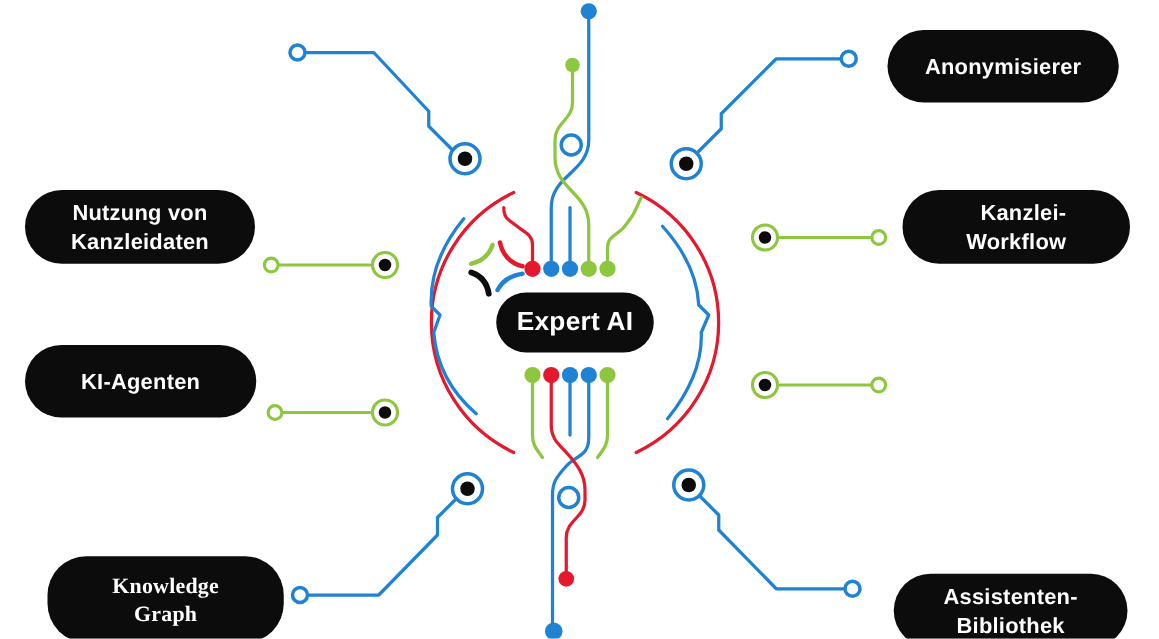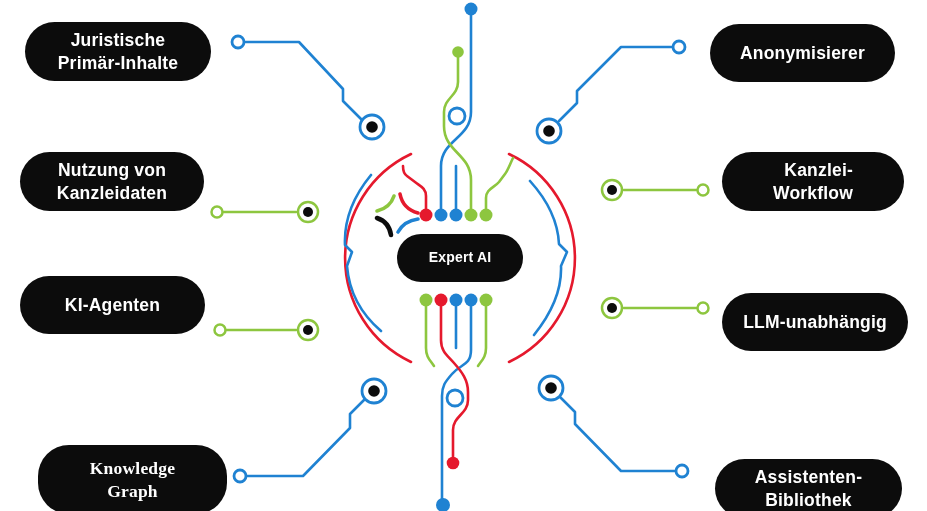--- a/index.html
+++ b/index.html
@@ -20,21 +20,21 @@
   .spark-k{stroke-width:4.6;stroke-linecap:round;}
   .f-red{fill:var(--red);} .f-blue{fill:var(--blue);} .f-green{fill:var(--green);} .f-k{fill:#0c0c0c;}
   .ring-b{fill:#fff;stroke:var(--blue);stroke-width:2.8;}
   .ring-g{fill:#fff;stroke:var(--green);stroke-width:2.5;}
   .pill{
     position:absolute;background:var(--pill);color:var(--text);
     border-radius:31px;display:flex;align-items:center;justify-content:center;
     text-align:center;font-weight:bold;font-size:17.5px;line-height:1.28;
     white-space:pre-line;letter-spacing:.2px;
   }
-  .pill.center{border-radius:24px;font-size:14px;}
+  .pill.center{border-radius:24px;font-size:21px;}
   .p1{left:25px;top:22px;width:186px;height:59px;}
   .p2{left:20px;top:152px;width:184px;height:59px;}
   .p3{left:20px;top:276px;width:185px;height:58px;}
   .p4{left:38px;top:445px;width:189px;height:69px;font-family:Liberation Serif, serif;}
   .p5{left:710px;top:24px;width:185px;height:58px;}
   .p6{left:722px;top:152px;width:182px;height:59px;text-align:right;}
   .p7{left:722px;top:293px;width:186px;height:58px;}
   .p8{left:715px;top:459px;width:187px;height:59px;}
   .pc{left:397px;top:234px;width:126px;height:48px;}
 </style>
@@ -158,29 +158,26 @@
     </g>
 
     <g>
       <path class="st-red spark" d="M 400 194 Q 403 209 418 213"></path>
       <path class="st-green spark" d="M 394 196 Q 390 208 377 211"></path>
       <path class="spark-k" style="stroke:#0c0c0c;fill:none" d="M 377 218 Q 389 222 391 235"></path>
       <path class="st-blue spark" d="M 418 219 Q 404 221 398 232"></path>
     </g>
   </svg>
 
-  <div class="pill p1">Juristische
-Primär-Inhalte</div>
   <div class="pill p2">Nutzung von
 Kanzleidaten</div>
   <div class="pill p3">KI-Agenten</div>
   <div class="pill p4">Knowledge
 Graph</div>
   <div class="pill p5">Anonymisierer</div>
   <div class="pill p6">Kanzlei-
 Workflow</div>
-  <div class="pill p7">LLM-unabhängig</div>
   <div class="pill p8">Assistenten-
 Bibliothek</div>
 
   <div class="pill center pc">Expert AI</div>
 
 </div>
 
 </body></html>

